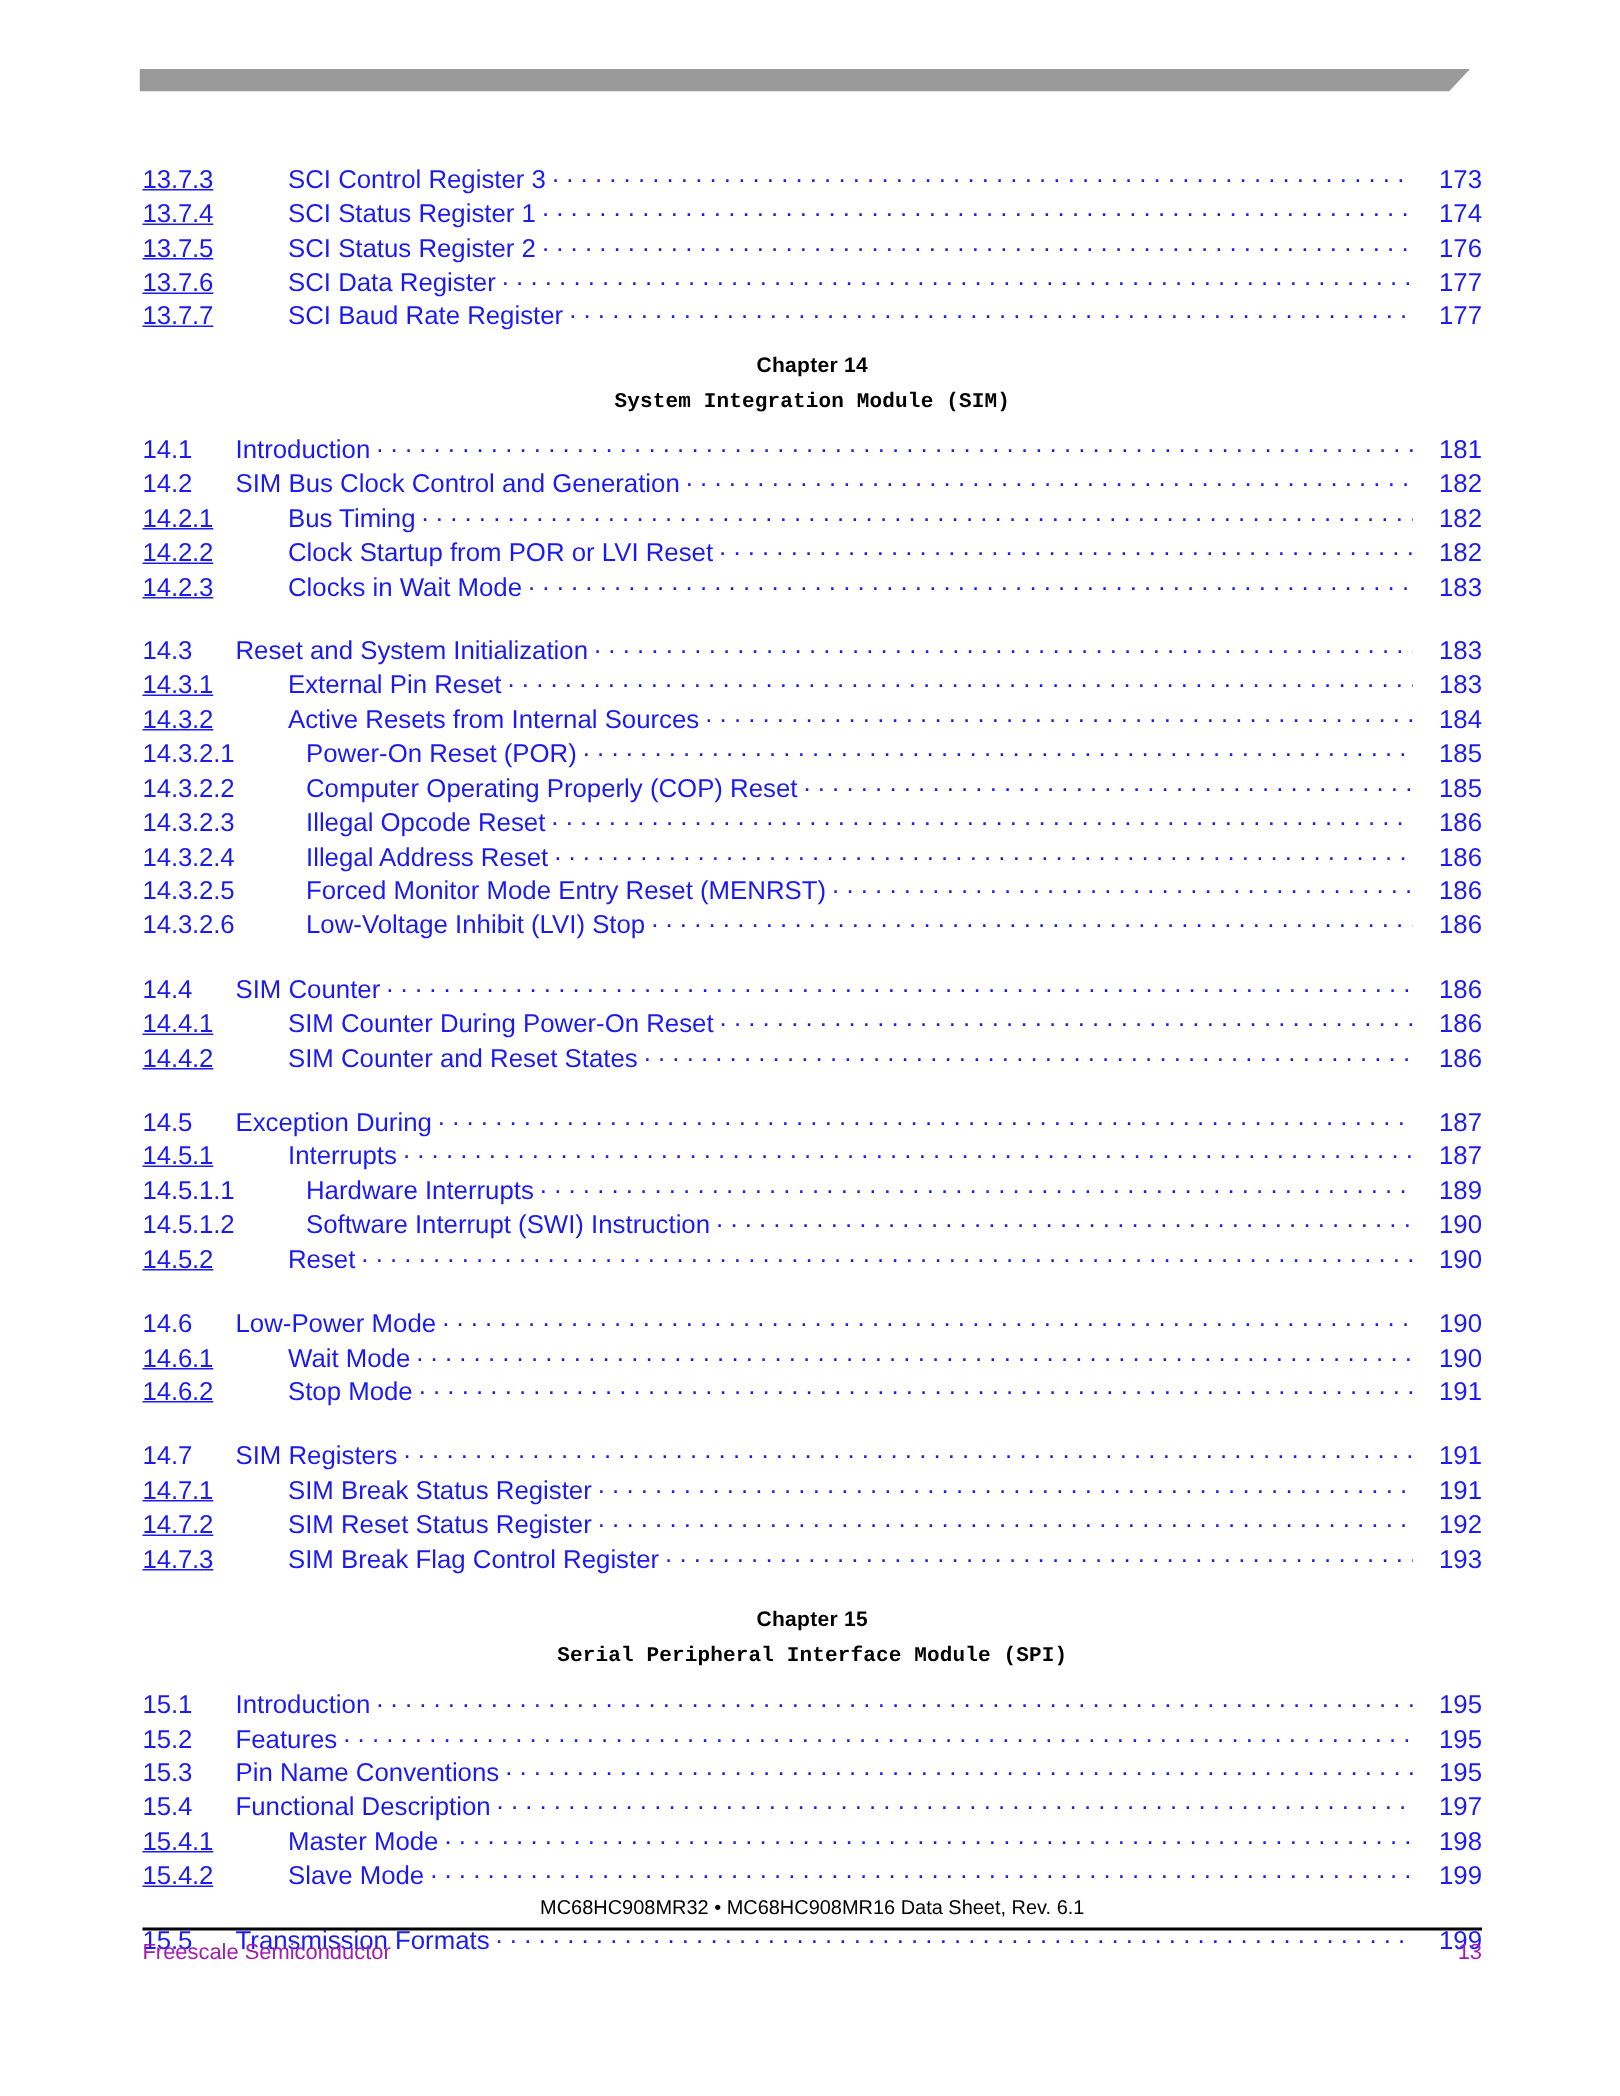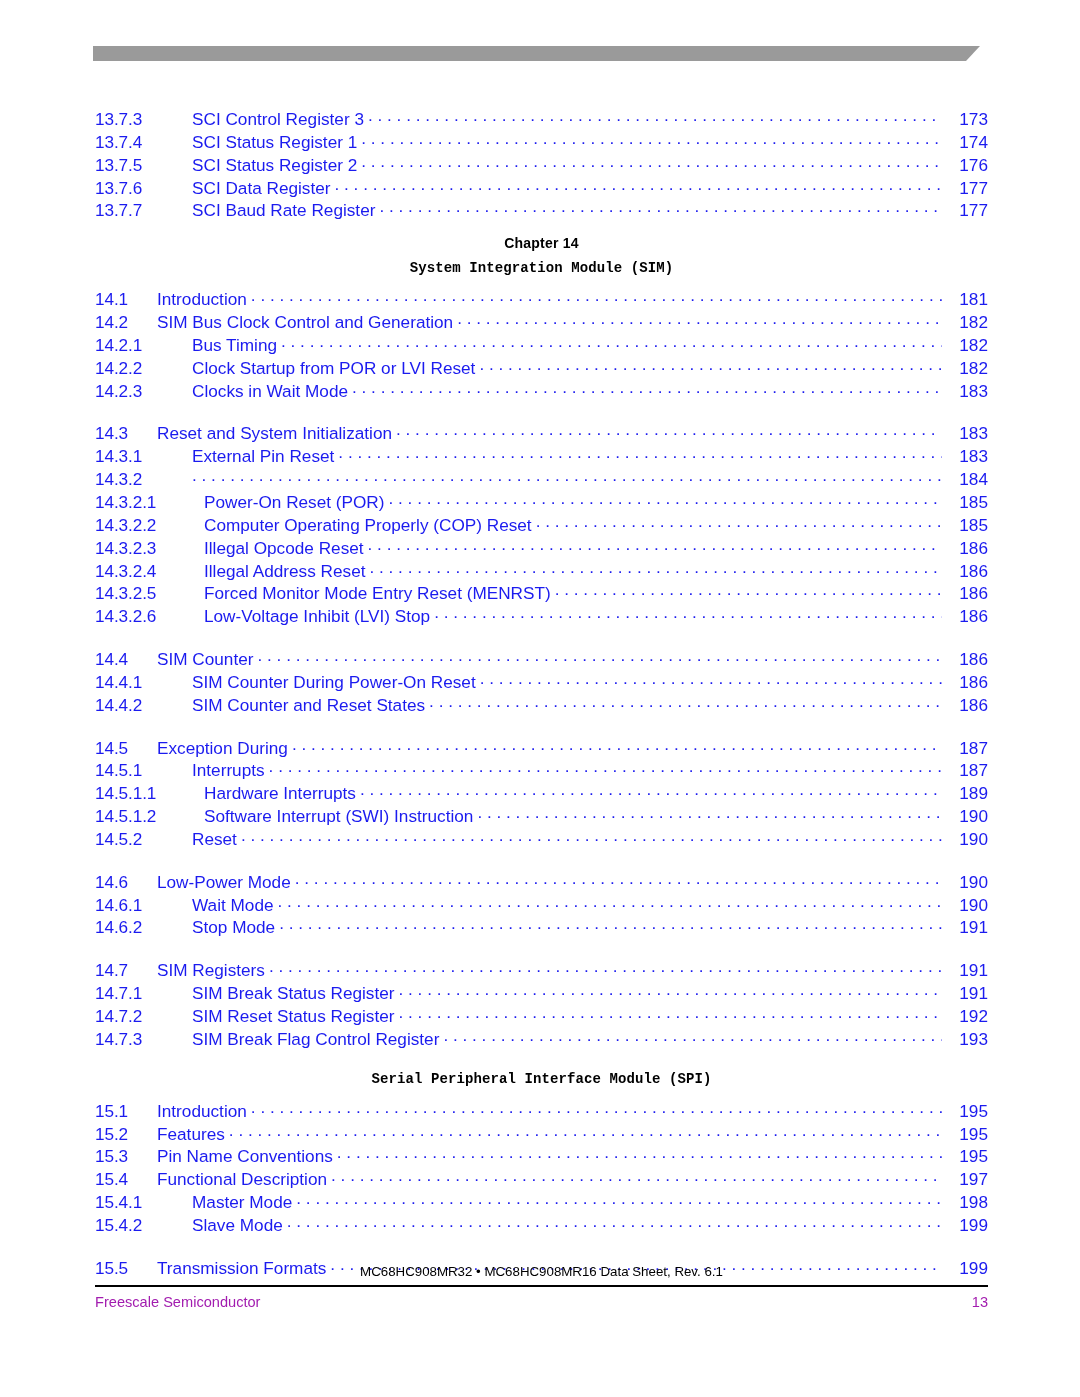--- a/index.html
+++ b/index.html
@@ -44,21 +44,21 @@
     line-height: 22.85px;
     white-space: nowrap;
   }
   .toc-row.gap-top { margin-top: 20px; }
 
   .num {
     flex: 0 0 auto;
     letter-spacing: -0.1px;
   }
   .lvl2 .num { width: 62px; }
-  .lvl3 .num { width: 97px; }
+  .lvl3 .num { width: 97px; text-decoration: underline; }
   .lvl4 .num { width: 109px; }
 
   .title {
     flex: 0 0 auto;
     padding-right: 4px;
   }
   .leader {
     flex: 1 1 auto;
     overflow: hidden;
     position: relative;
@@ -205,20 +205,21 @@
         <span class="pagenum">183</span>
       </div>
       <div class="toc-row lvl3">
         <span class="num">14.3.1</span>
         <span class="title">External Pin Reset</span>
         <span class="leader"></span>
         <span class="pagenum">183</span>
       </div>
       <div class="toc-row lvl3">
         <span class="num">14.3.2</span>
+        <span class="title">Active Resets from Internal Sources</span>
         <span class="leader"></span>
         <span class="pagenum">184</span>
       </div>
       <div class="toc-row lvl4">
         <span class="num">14.3.2.1</span>
         <span class="title">Power-On Reset (POR)</span>
         <span class="leader"></span>
         <span class="pagenum">185</span>
       </div>
       <div class="toc-row lvl4">
@@ -335,20 +336,21 @@
         <span class="leader"></span>
         <span class="pagenum">192</span>
       </div>
       <div class="toc-row lvl3">
         <span class="num">14.7.3</span>
         <span class="title">SIM Break Flag Control Register</span>
         <span class="leader"></span>
         <span class="pagenum">193</span>
       </div>
       <div class="chapter-head chapter-block second">
+        <div class="ch-line1">Chapter 15</div>
         <div class="ch-line2">Serial Peripheral Interface Module (SPI)</div>
       </div>
       <div class="toc-row lvl2">
         <span class="num">15.1</span>
         <span class="title">Introduction</span>
         <span class="leader"></span>
         <span class="pagenum">195</span>
       </div>
       <div class="toc-row lvl2">
         <span class="num">15.2</span>

